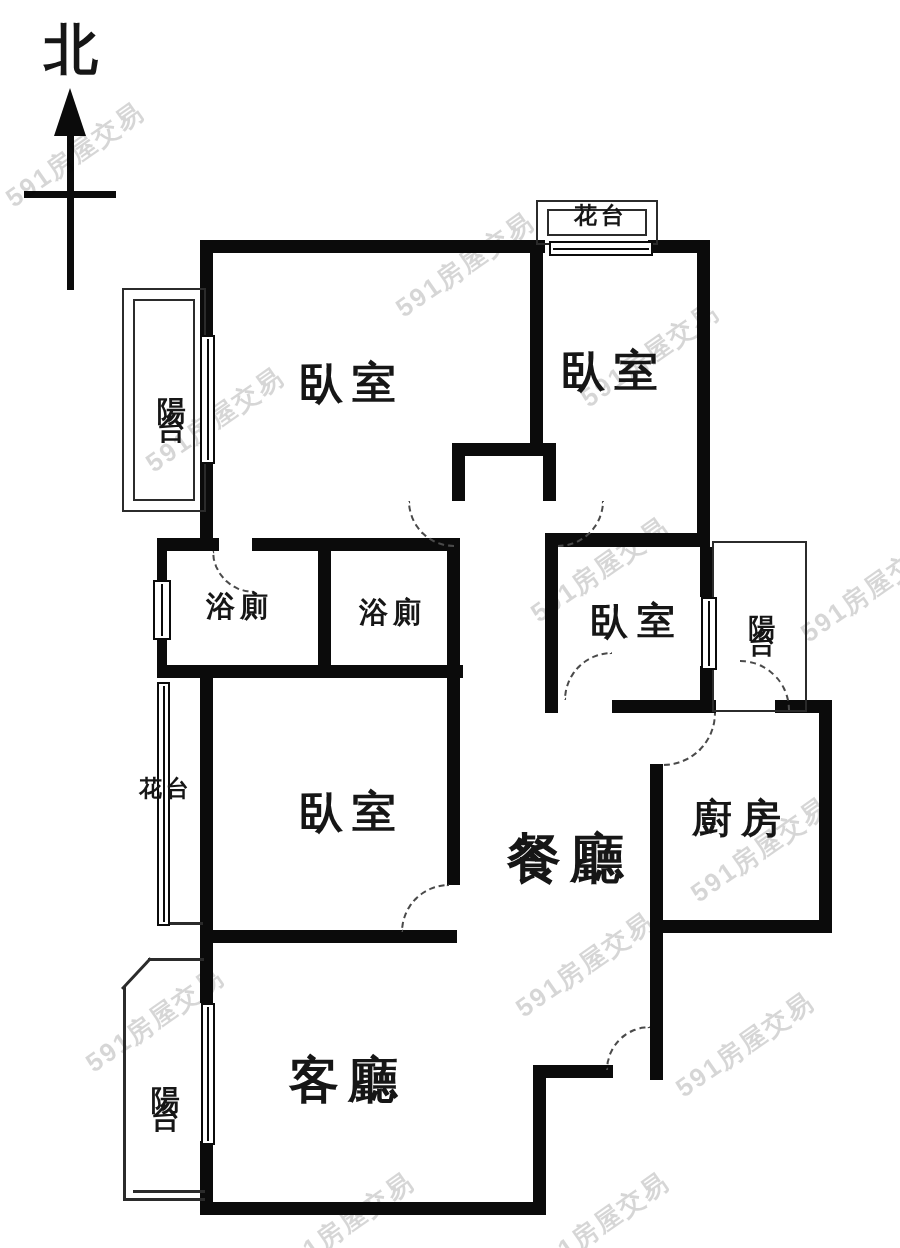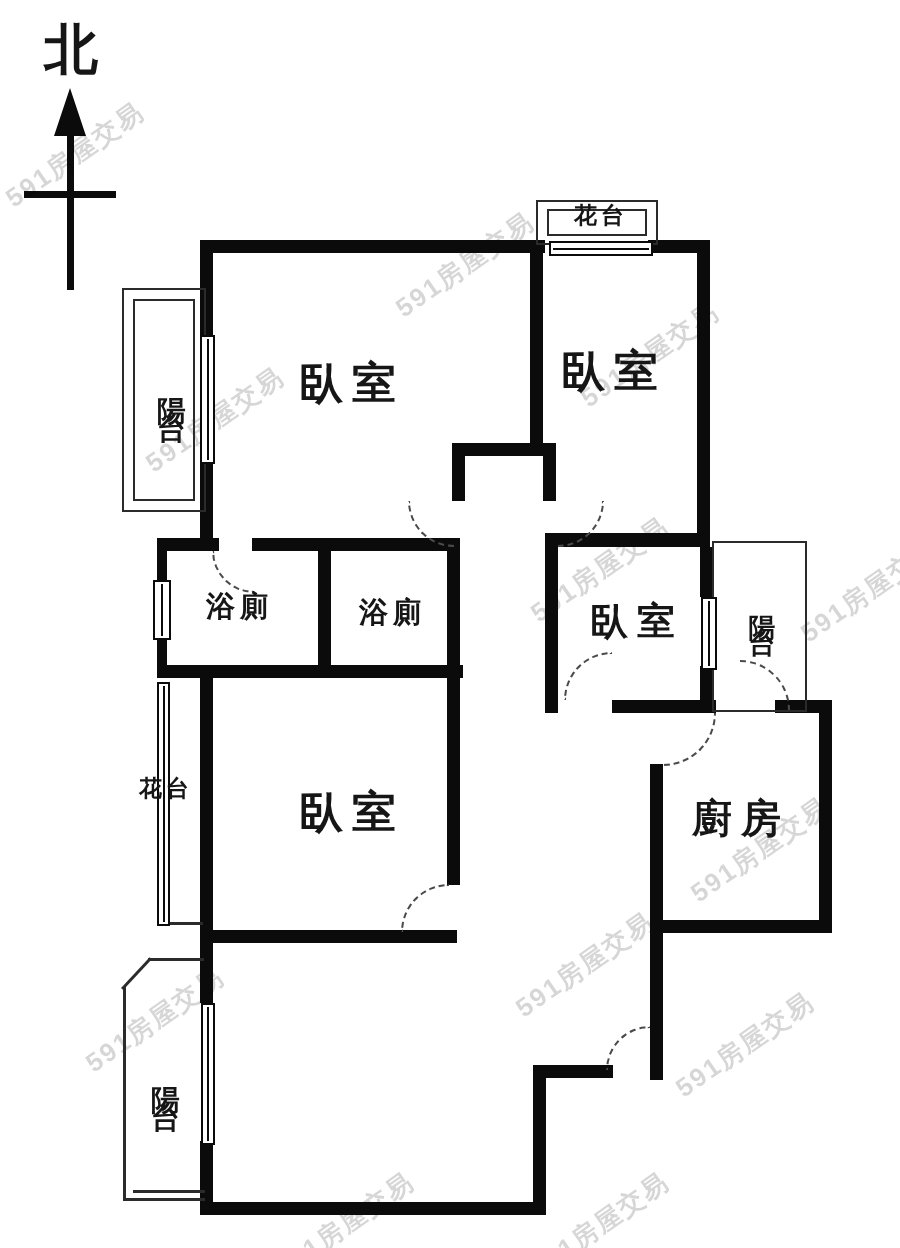--- a/index.html
+++ b/index.html
@@ -107,20 +107,22 @@
   <div class="arc h-tl" style="left:663px;top:713px;width:51px;height:51px;"></div>
   <div class="arc h-br" style="left:401px;top:884px;width:46px;height:46px;"></div>
   <div class="arc h-br" style="left:606px;top:1026px;width:42px;height:42px;"></div>
 
   <div class="lbl" style="left:352px;top:383px;font-size:44px;">臥室</div>
   <div class="lbl" style="left:614px;top:371px;font-size:44px;">臥室</div>
   <div class="lbl" style="left:637px;top:621px;font-size:38px;">臥室</div>
   <div class="lbl" style="left:352px;top:812px;font-size:44px;">臥室</div>
   <div class="lbl" style="left:240px;top:607px;font-size:29px;letter-spacing:5px;">浴廁</div>
   <div class="lbl" style="left:393px;top:613px;font-size:29px;letter-spacing:5px;">浴廁</div>
+  <div class="lbl big" style="left:570px;top:859px;font-size:54px;">餐廳</div>
   <div class="lbl" style="left:741px;top:818px;font-size:40px;">廚房</div>
+  <div class="lbl big" style="left:348px;top:1080px;font-size:50px;">客廳</div>
   <div class="lbl vert" style="left:172px;top:390px;font-size:29px;">陽台</div>
   <div class="lbl vert" style="left:762px;top:608px;font-size:27px;">陽台</div>
   <div class="lbl vert" style="left:166px;top:1079px;font-size:29px;">陽台</div>
   <div class="lbl" style="left:601px;top:215px;font-size:23px;letter-spacing:4px;">花台</div>
   <div class="lbl" style="left:166px;top:788px;font-size:23px;letter-spacing:4px;">花台</div>
 
 </div>
 
 </body></html>

